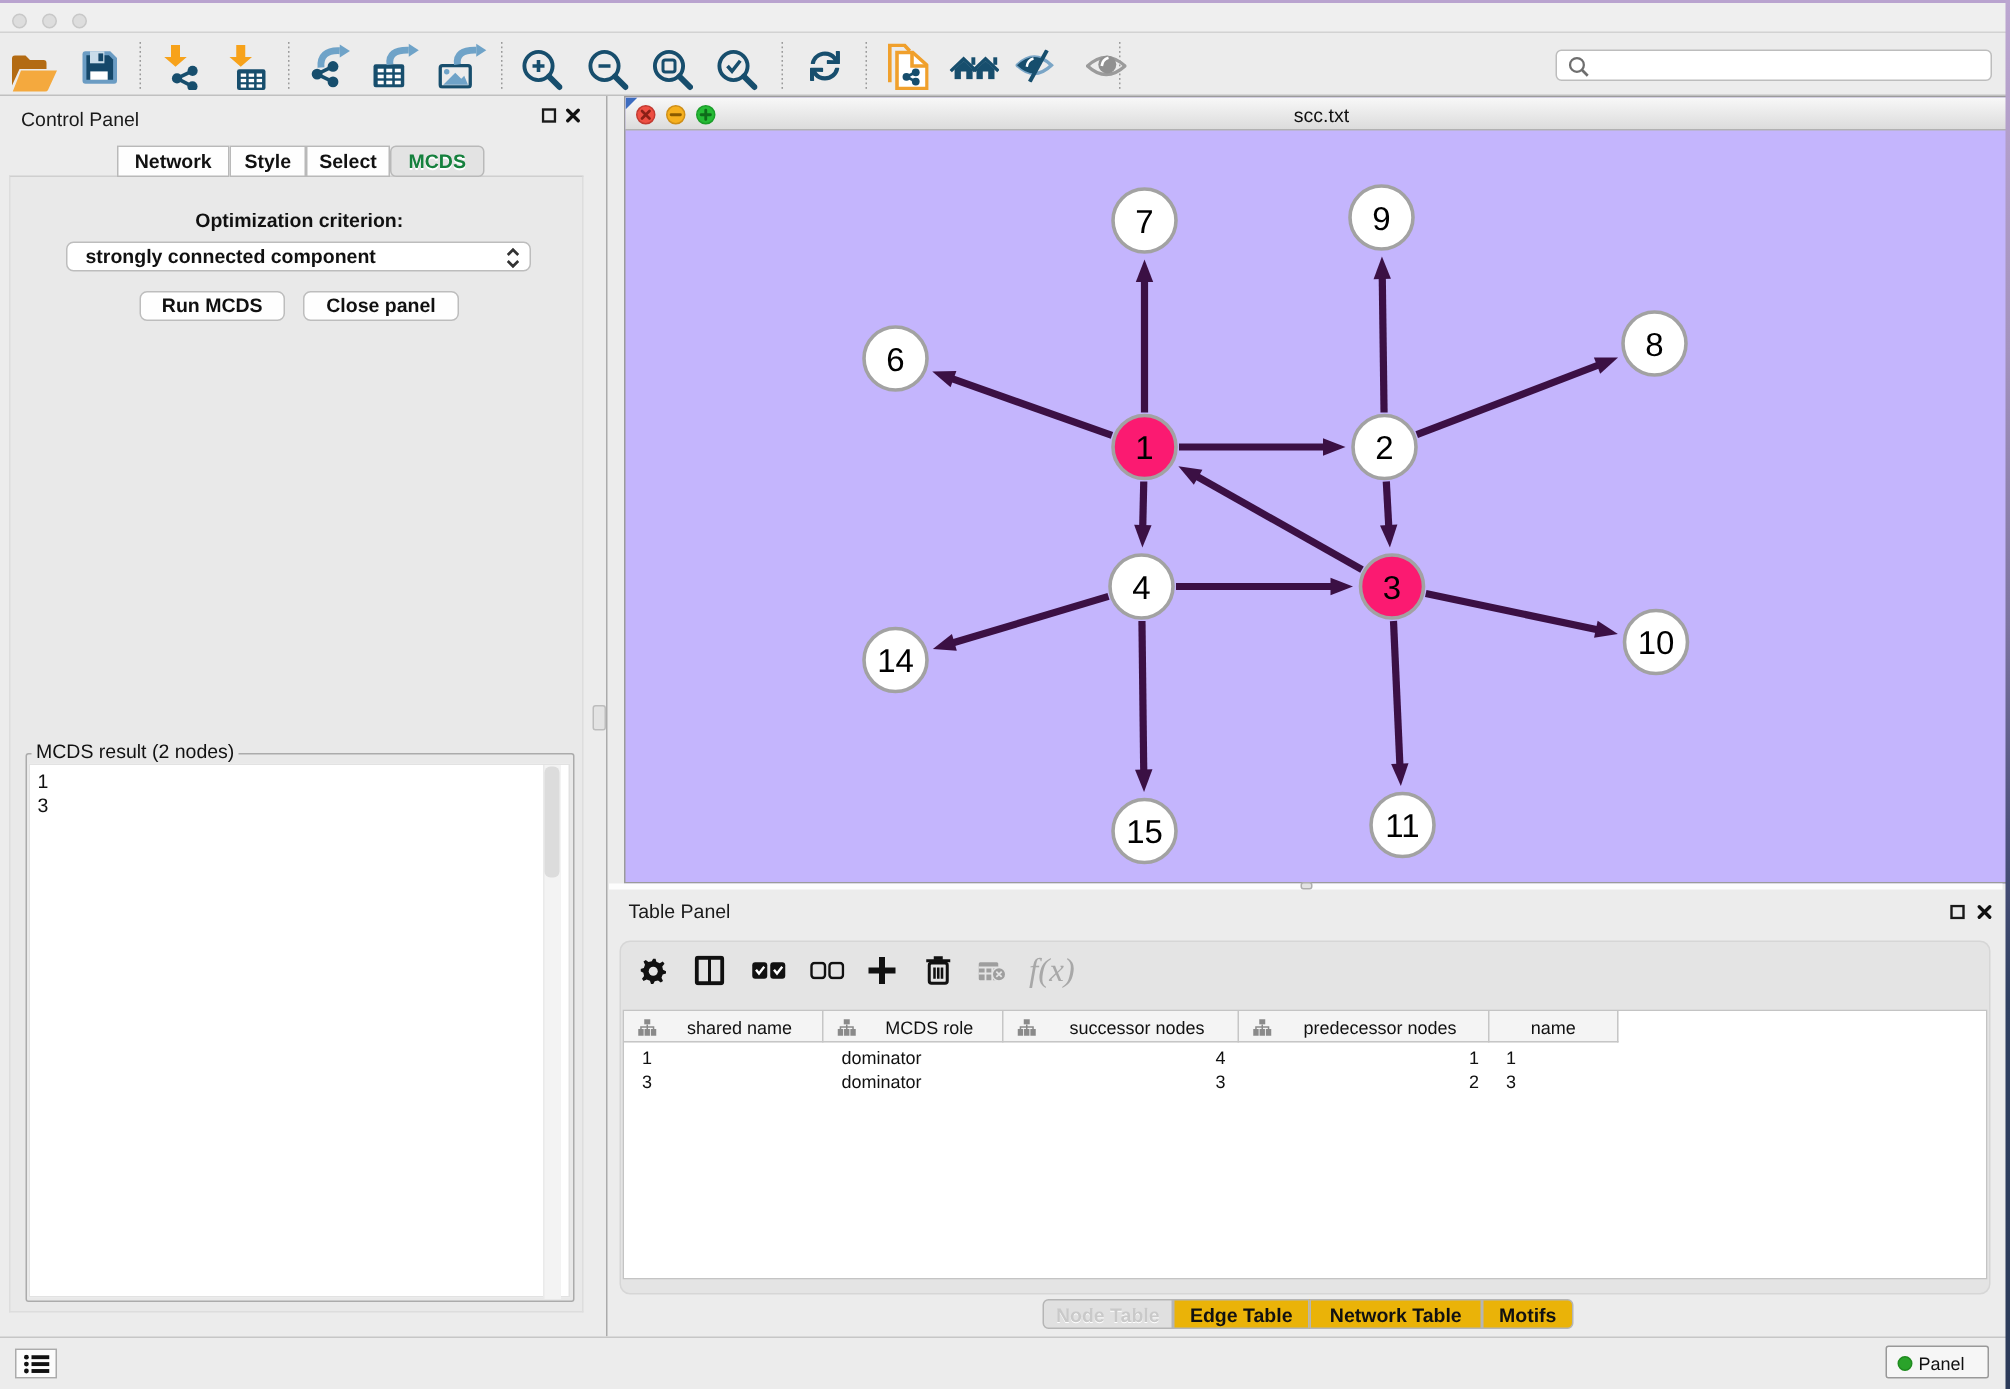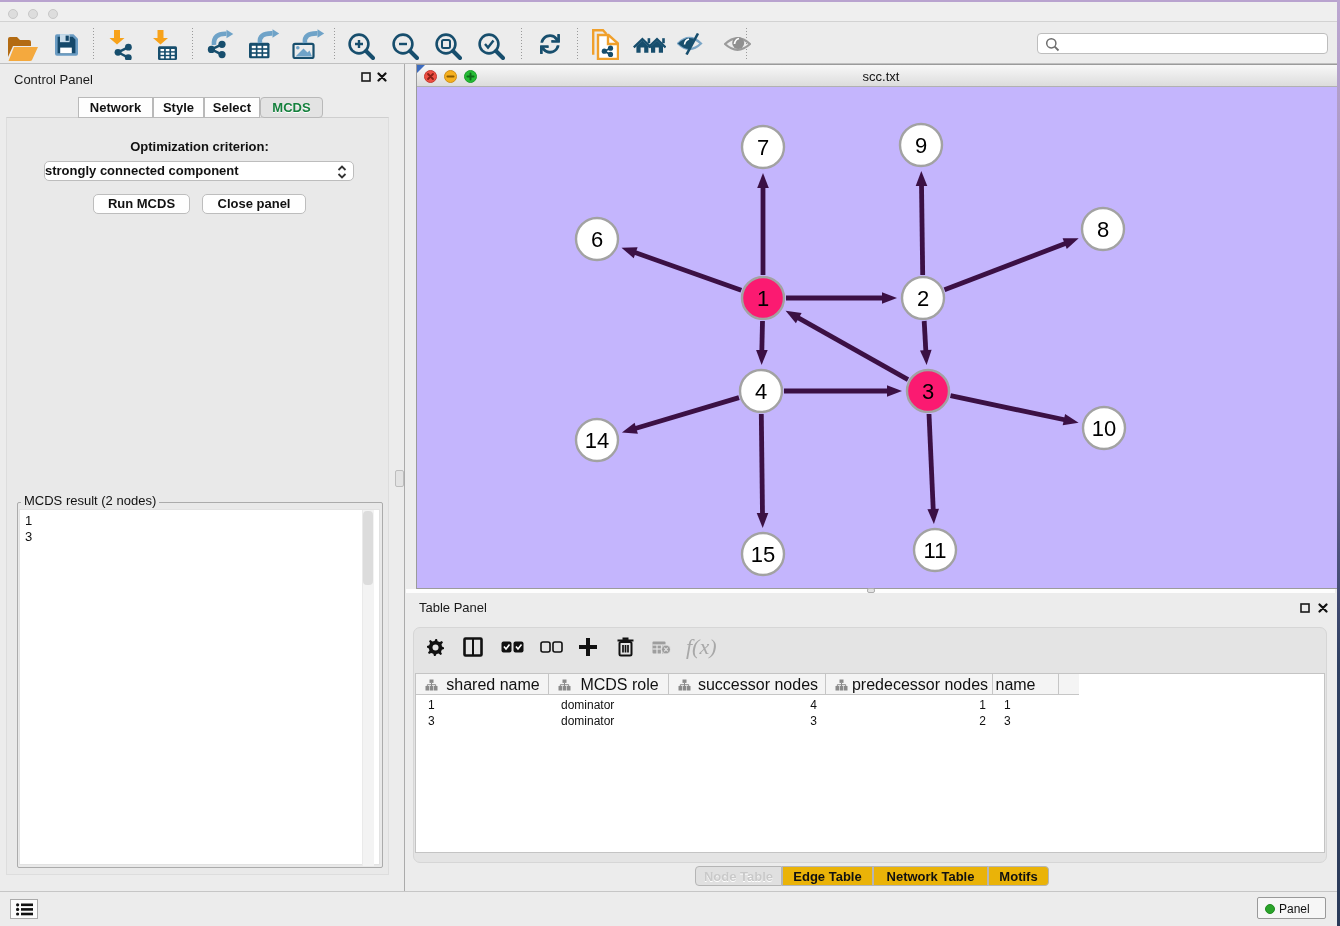--- a/index.html
+++ b/index.html
@@ -37,21 +37,21 @@
 
 #tp-title { left:419px; top:600px; font-size:13px; color:#1a1a1a; }
 #tp-box { left:413px; top:627px; width:914px; height:236px; background:#e4e4e4; border:1px solid #d6d6d6; border-radius:7px; }
 #tp-table { left:415px; top:673px; width:910px; height:180px; background:#fff; border:1px solid #c4c4c4; }
 
 .btab { position:absolute; top:866px; height:20px; font-size:13px; font-weight:bold; text-align:center; line-height:19px; border:1px solid #b5b5b5; background:#eab308; color:#111; }
 
 #statusbar { left:0; top:891px; width:1340px; height:35px; background:#ececec; border-top:1px solid #c6c6c6; }
 #listbtn { left:10px; top:899px; width:28px; height:20px; background:#fcfcfc; border:1px solid #ababab; }
 #membtn { left:1257px; top:897px; width:69px; height:22px; background:#f6f6f6; border:1px solid #999; border-radius:2px; font-size:12px; color:#111; }
-.hcell { position:absolute; top:0; height:21px; border-right:1px solid #c6c6c6; display:flex; align-items:center; font-size:16px; color:#111; }
+.hcell { position:absolute; top:0; height:21px; border-right:1px solid #c6c6c6; display:flex; align-items:center; font-size:12px; color:#111; }
 .hcell .hico { margin:0 0 0 9px; }
 .hcell span { flex:1; text-align:center; }
 .rcell { position:absolute; font-size:12px; color:#111; height:16px; line-height:16px; }
 </style>
 </head>
 <body>
 <div class="abs" id="deskTop"></div>
 <div class="abs" id="cornerTL"></div>
 <div class="abs" id="cornerTR"></div>
 <div class="abs" id="winTL"></div>
@@ -230,21 +230,21 @@
     <line x1="9.7" y1="9.7" x2="13.5" y2="13.5" stroke="#6e6e6e" stroke-width="1.8"></line>
   </svg>
 </div>
 <div class="abs" id="cp-title">Control Panel</div>
 <div class="abs" id="cp-content"></div>
 <div class="tab" style="left:78px; width:75px;">Network</div>
 <div class="tab" style="left:153px; width:51px;">Style</div>
 <div class="tab" style="left:204px; width:56px;">Select</div>
 <div class="tab" style="left:260px; width:63px; background:#e3e3e3; color:#15803d; text-shadow:0 1px 0 #fff; border-radius:4px;">MCDS</div>
 <div class="abs" style="left:0; top:139px; width:399px; text-align:center; font-size:13px; font-weight:bold; color:#111;">Optimization criterion:</div>
-<div class="abs" style="left:44px; top:161px; width:310px; height:20px; background:#fff; border:1px solid #bdbdbd; border-radius:5px; font-size:13px; font-weight:bold; color:#111; line-height:18px; ">strongly connected component
+<div class="abs" style="left:44px; top:161px; width:310px; height:20px; background:#fff; border:1px solid #bdbdbd; border-radius:5px; font-size:13px; font-weight:bold; color:#111; line-height:18px; padding-left:12px;">strongly connected component
   <svg class="abs" style="right:6px; top:3px;" width="10" height="14" viewBox="0 0 10 14">
       <path d="M1.5 5 L5 1.5 L8.5 5" fill="none" stroke="#333" stroke-width="1.8"></path>
       <path d="M1.5 9 L5 12.5 L8.5 9" fill="none" stroke="#333" stroke-width="1.8"></path>
     </svg>
 </div>
 <div class="abs" style="left:93px; top:194px; width:97px; height:20px; background:#fefefe; border:1px solid #bdbdbd; border-radius:5px; font-size:13px; font-weight:bold; color:#111; text-align:center; line-height:18px;">Run MCDS</div>
 <div class="abs" style="left:202px; top:194px; width:104px; height:20px; background:#fefefe; border:1px solid #bdbdbd; border-radius:5px; font-size:13px; font-weight:bold; color:#111; text-align:center; line-height:18px;">Close panel</div>
 <div class="abs" style="left:17px; top:502px; width:366px; height:366px; border:1px solid #ababab; border-radius:2px;"></div>
 <div class="abs" style="left:21px; top:494px; background:#e9e9e9; padding:0 3px; font-size:13px; color:#111; line-height:14px;">MCDS result (2 nodes)</div>
 <div class="abs" style="left:19px; top:509px; width:361px; height:356px; background:#fff; border:1px solid #e2e2e2;">
@@ -432,21 +432,21 @@
   <div class="hcell" style="left:410px; width:167px;">
       <svg class="hico" width="13" height="12" viewBox="0 0 13 12">
         <rect x="4.5" y="0.5" width="4" height="3.4" fill="#8a8a8a"></rect>
         <rect x="0.5" y="7" width="3.6" height="4.5" fill="#8a8a8a"></rect>
         <rect x="4.7" y="7" width="3.6" height="4.5" fill="#8a8a8a"></rect>
         <rect x="8.9" y="7" width="3.6" height="4.5" fill="#8a8a8a"></rect>
         <path d="M6.5 4 L6.5 11 M2.3 7 L2.3 5.7 L10.7 5.7 L10.7 7" fill="none" stroke="#8a8a8a" stroke-width="1"></path>
       </svg>
       <span>predecessor nodes</span>
     </div>
-  <div class="hcell" style="left:557px; width:86px; justify-content:flex-start;">
+  <div class="hcell" style="left:577px; width:86px; justify-content:flex-start;">
       <span>name</span>
     </div>
   <div class="rcell" style="left:12px; top:23px;">1</div>
   <div class="rcell" style="left:145px; top:23px;">dominator</div>
   <div class="rcell" style="left:253px; top:23px; width:148px; text-align:right;">4</div>
   <div class="rcell" style="left:410px; top:23px; width:160px; text-align:right;">1</div>
   <div class="rcell" style="left:588px; top:23px;">1</div>
   <div class="rcell" style="left:12px; top:39px;">3</div>
   <div class="rcell" style="left:145px; top:39px;">dominator</div>
   <div class="rcell" style="left:253px; top:39px; width:148px; text-align:right;">3</div>

